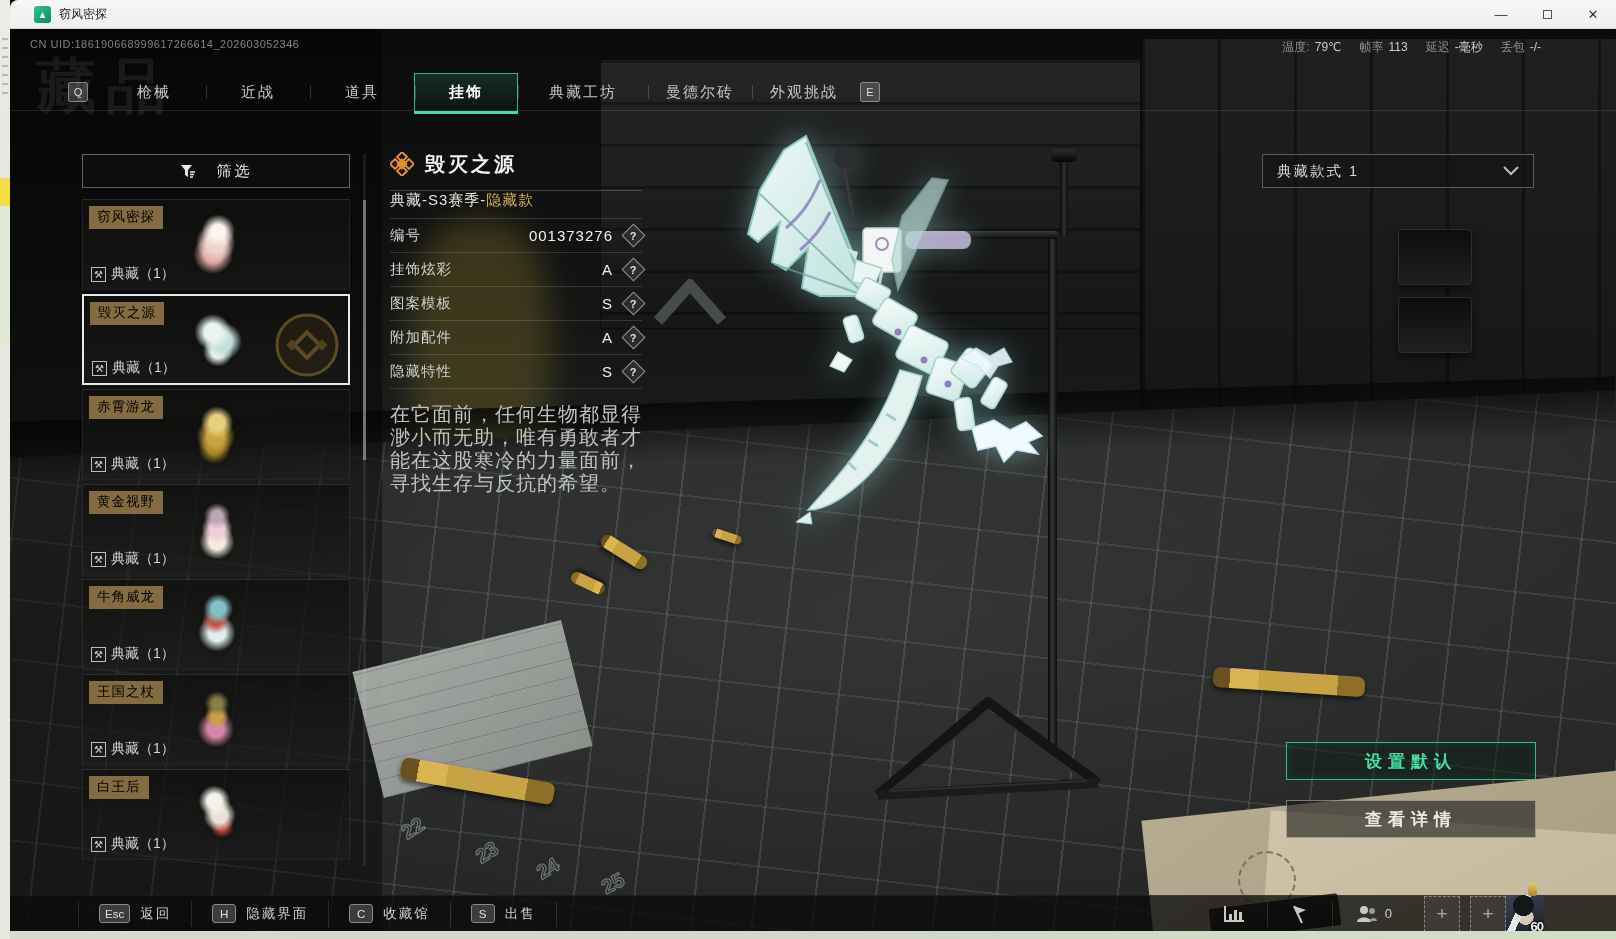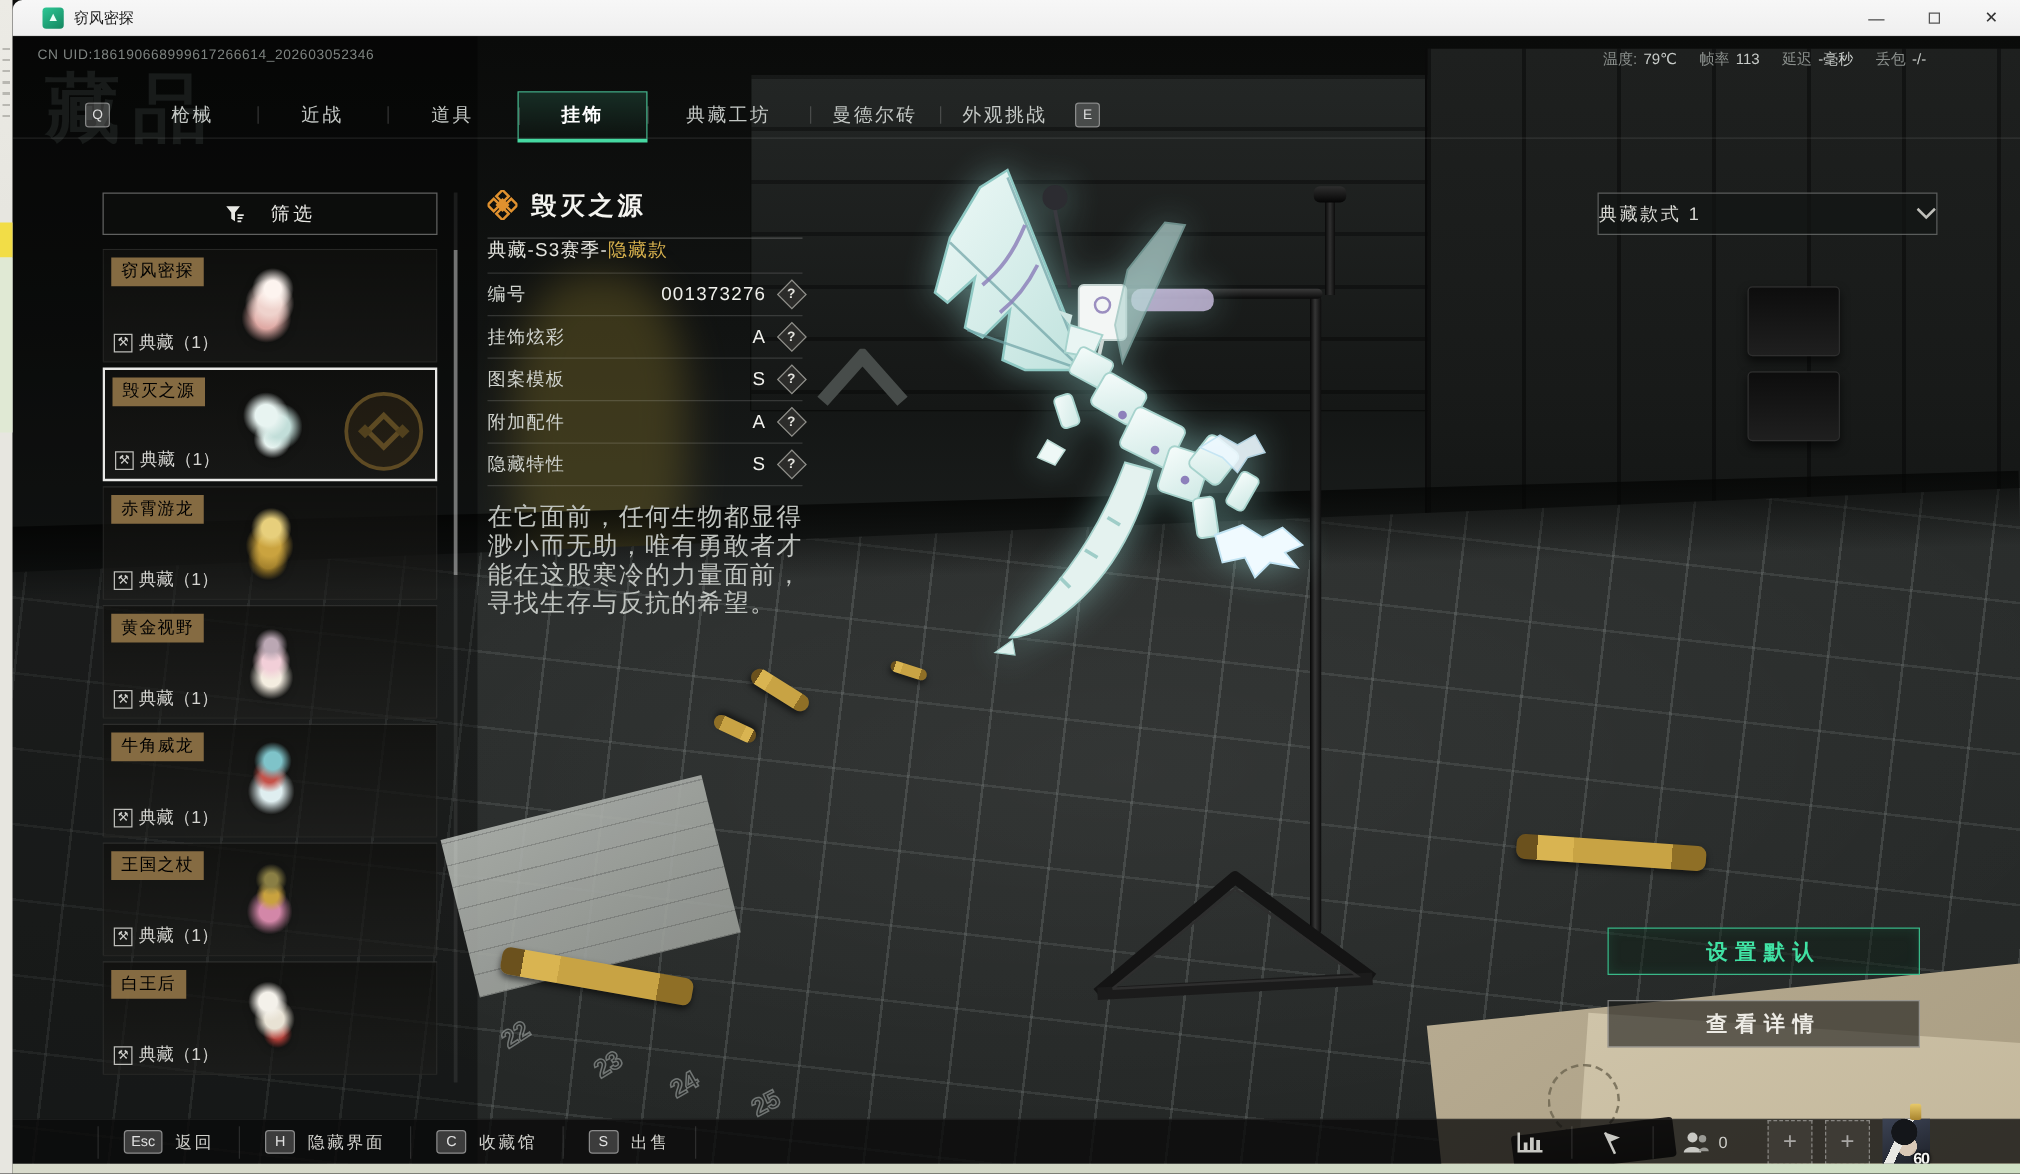--- a/index.html
+++ b/index.html
@@ -173,21 +173,21 @@
   .stat-row .val { margin-left:auto; font-size:15px; color:#f0f0ec; letter-spacing:1px; }
   .help { width:17px; height:17px; margin-left:12px; transform:rotate(45deg);
     background:#2c2c2a; border:1px solid #8f8f8a; display:flex; align-items:center; justify-content:center;
     cursor:pointer; flex:0 0 17px; }
   .help i { transform:rotate(-45deg); font-style:normal; font-size:11px; color:#e3e3de; font-weight:bold; }
   .d-desc { margin-top:14px; font-size:20px; line-height:23px; color:#bfc3bf; letter-spacing:1px; }
 
   
   .dropdown { position:absolute; left:1252px; top:125px; width:272px; height:34px; z-index:6;
     background:rgba(18,20,19,.68); border:1px solid rgba(255,255,255,.30); display:flex; align-items:center;
-    padding:0 0; color:#d9d9d4; font-size:14.5px; letter-spacing:2px; cursor:pointer;margin-left:16px; }
+    padding:0 14px; color:#d9d9d4; font-size:14.5px; letter-spacing:2px; cursor:pointer; }
   .dropdown svg { margin-left:auto; }
 
   
   .btn { position:absolute; width:250px; height:38px; z-index:6; display:flex; align-items:center;
     justify-content:center; font-size:17px; font-weight:bold; letter-spacing:6px; cursor:pointer; }
   .btn-default { left:1276px; top:713px; color:#40e2a4; border:1px solid rgba(64,210,155,.85);
     background:rgba(10,28,21,.45); box-shadow:0 0 10px rgba(40,180,130,.15) inset; }
   .btn-details { left:1276px; top:771px; color:#eceae4; border:1px solid rgba(255,255,255,.4);
     background:rgba(28,28,26,.62); }
 
@@ -202,21 +202,21 @@
     border:1px solid #8a8a8a; color:#e0e0e0; font-size:11.5px; display:flex; align-items:center; justify-content:center; }
   .hint .hl2 { color:#cfcfca; font-size:13.5px; letter-spacing:2px; }
   .footicons { margin-left:auto; display:flex; align-items:center; height:100%; margin-right:72px; }
   .fcell { height:26px; padding:0 22px; display:flex; align-items:center; gap:6px;
     border-left:1px solid rgba(255,255,255,.12); color:#c9c9c4; cursor:pointer; }
   .fcell.first { border-left:none; }
   .fcount { font-size:13px; color:#cfcfca; }
   .plusbox { width:36px; height:36px; margin-left:10px; border:1px dashed rgba(255,255,255,.38);
     background:rgba(255,255,255,.05); color:rgba(255,255,255,.55); font-size:19px;
     display:flex; align-items:center; justify-content:center; cursor:pointer; }
-  .avatar-wrap { position:relative; width:38px; height:38px; margin-left:10px; cursor:pointer; }
+  .avatar-wrap { position:relative; width:38px; height:38px; cursor:pointer; }
   .avatar { width:38px; height:38px; overflow:hidden;
     background:
       radial-gradient(circle at 46% 28%, #14161a 0 30%, transparent 31%),
       linear-gradient(115deg, transparent 32%, #e9e9e4 32% 46%, transparent 46%),
       radial-gradient(circle at 52% 58%, #d8c8b6 0 26%, transparent 27%),
       linear-gradient(160deg,#3c4354,#1c1f26); }
   .avatar-lv { position:absolute; right:1px; bottom:-1px; font-size:13px; font-weight:bold; color:#f4f4f2;
     text-shadow:0 0 3px #000, 0 0 2px #000; letter-spacing:-1px; }
   .avatar-charm { position:absolute; right:7px; top:-12px; width:9px; height:13px; border-radius:2px;
     background:linear-gradient(180deg,#e7c96a,#a8842f); }

